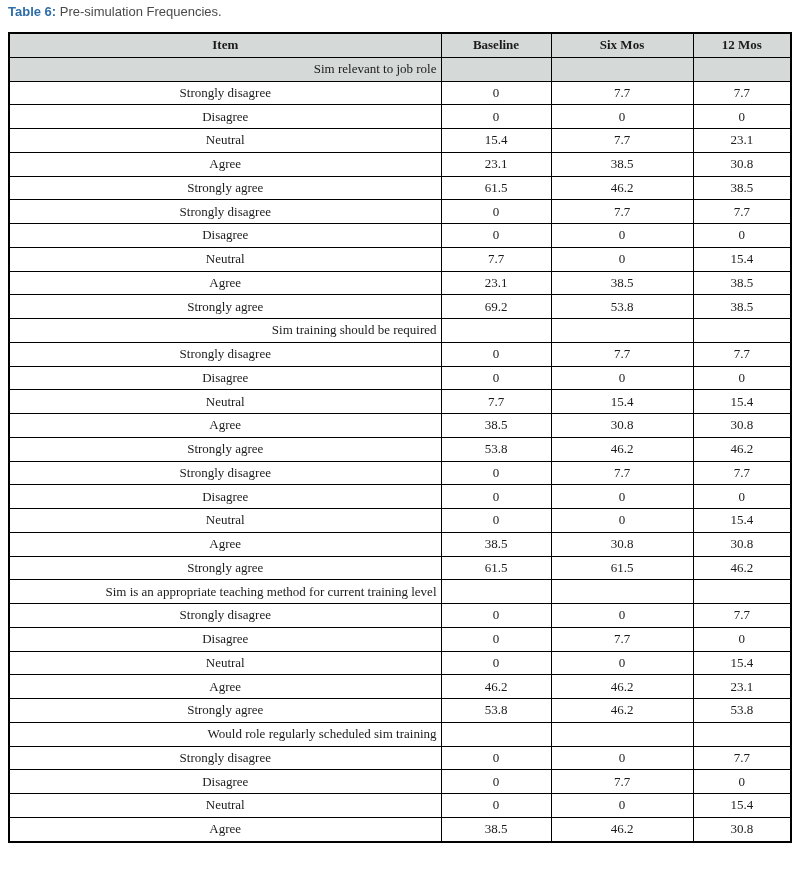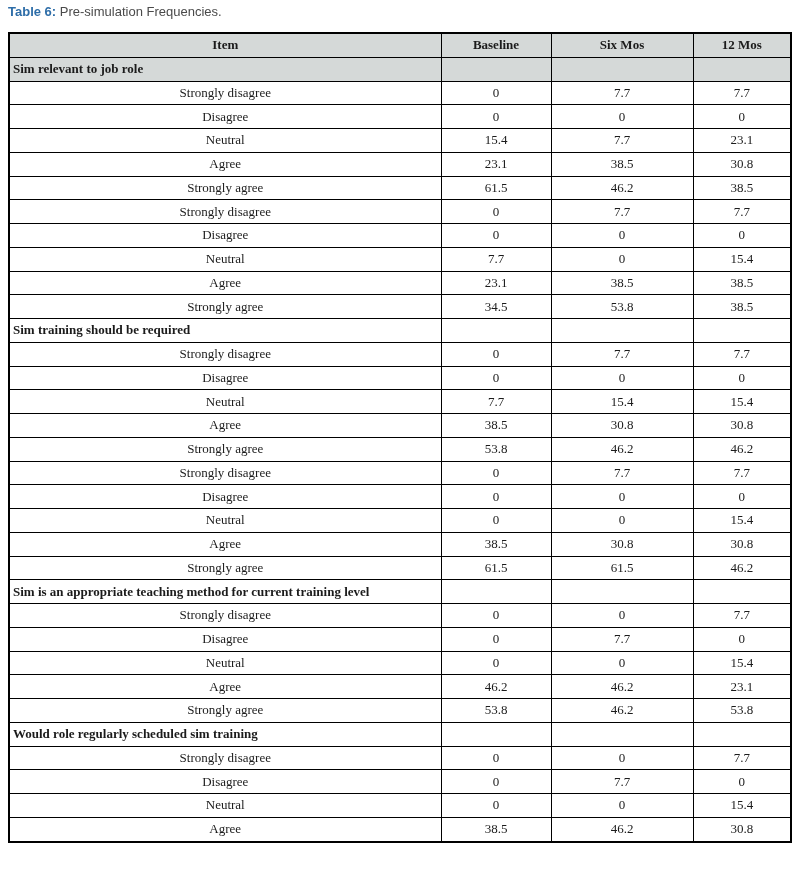--- a/index.html
+++ b/index.html
@@ -50,23 +50,22 @@
     white-space: nowrap;
   }
   table.freq {
     border: 2px solid #000000;
   }
   table.freq th {
     background: #d5d9d8;
     font-weight: bold;
   }
   table.freq td.section-cell {
-    text-align: left;
+    text-align: right;
     padding-left: 3px;
-    font-weight: bold;
   }
   table.freq tr.shaded td {
     background: #d5d9d8;
   }
 </style>
 </head>
 <body>
 
 <div class="page">
 
@@ -145,21 +144,21 @@
           <td>15.4</td>
         </tr>
         <tr>
           <td>Agree</td>
           <td>23.1</td>
           <td>38.5</td>
           <td>38.5</td>
         </tr>
         <tr>
           <td>Strongly agree</td>
-          <td>34.5</td>
+          <td>69.2</td>
           <td>53.8</td>
           <td>38.5</td>
         </tr>
         <tr>
           <td class="section-cell">Sim training should be required</td>
           <td></td>
           <td></td>
           <td></td>
         </tr>
         <tr>

